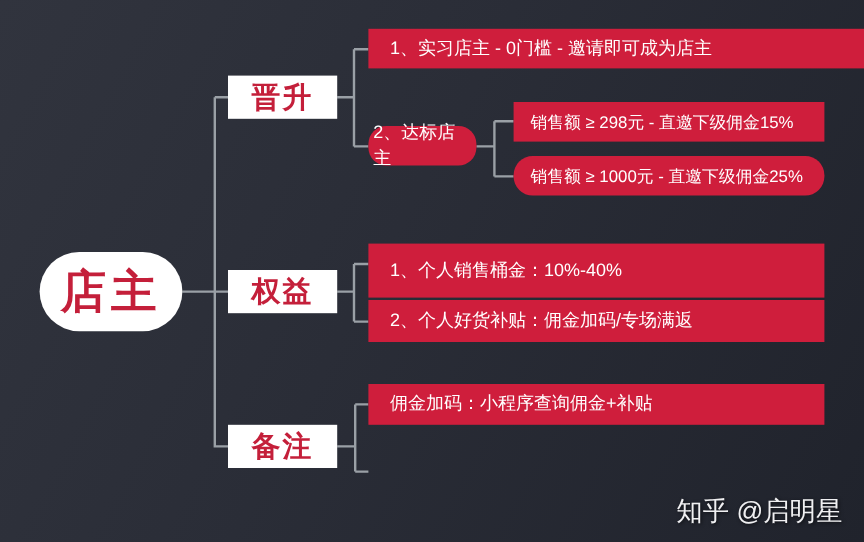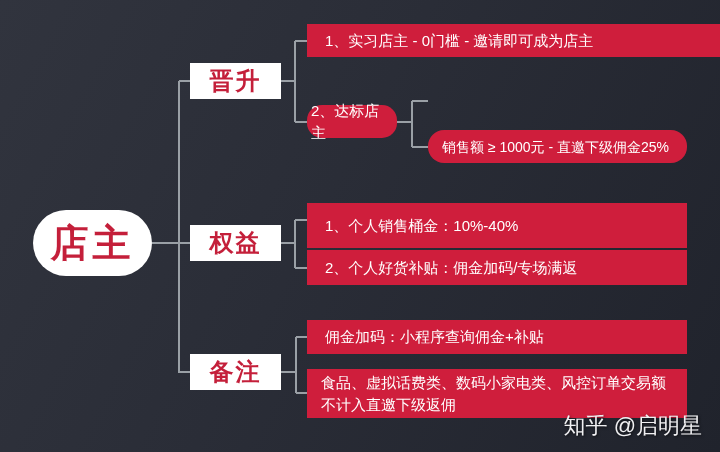--- a/index.html
+++ b/index.html
@@ -72,23 +72,23 @@
   </svg>
 
   <div class="node branch b1">晋升</div>
 
   <div class="node root-node">店主</div>
   <div class="node branch b2">权益</div>
   <div class="node branch b3">备注</div>
 
   <div class="node leaf p1">1、实习店主 - 0门槛 - 邀请即可成为店主</div>
   <div class="node leaf p2 center">2、达标店主</div>
+  <div class="node leaf s1 small">销售额 ≥ 298元 - 直邀下级佣金15%</div>
   <div class="node leaf s2 small">销售额 ≥ 1000元 - 直邀下级佣金25%</div>
 
   <div class="node leaf q1">1、个人销售桶金：10%-40%</div>
   <div class="node leaf q2">2、个人好货补贴：佣金加码/专场满返</div>
 
   <div class="node leaf n1">佣金加码：小程序查询佣金+补贴</div>
-  <div class="node leaf n2">食品、虚拟话费类、数码小家电类、风控订单交易额不计入直邀下级返佣</div>
 
   <div class="watermark">知乎 @启明星</div>
 
 </div>
 
 </body></html>

